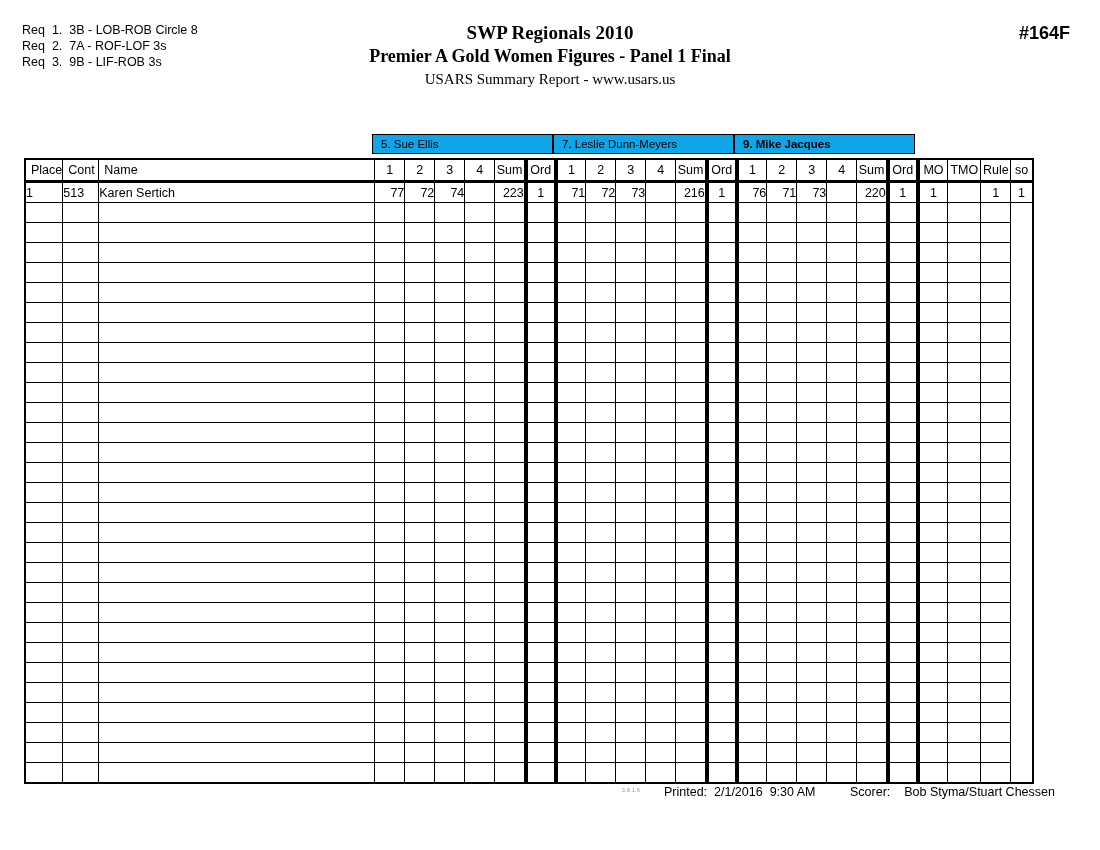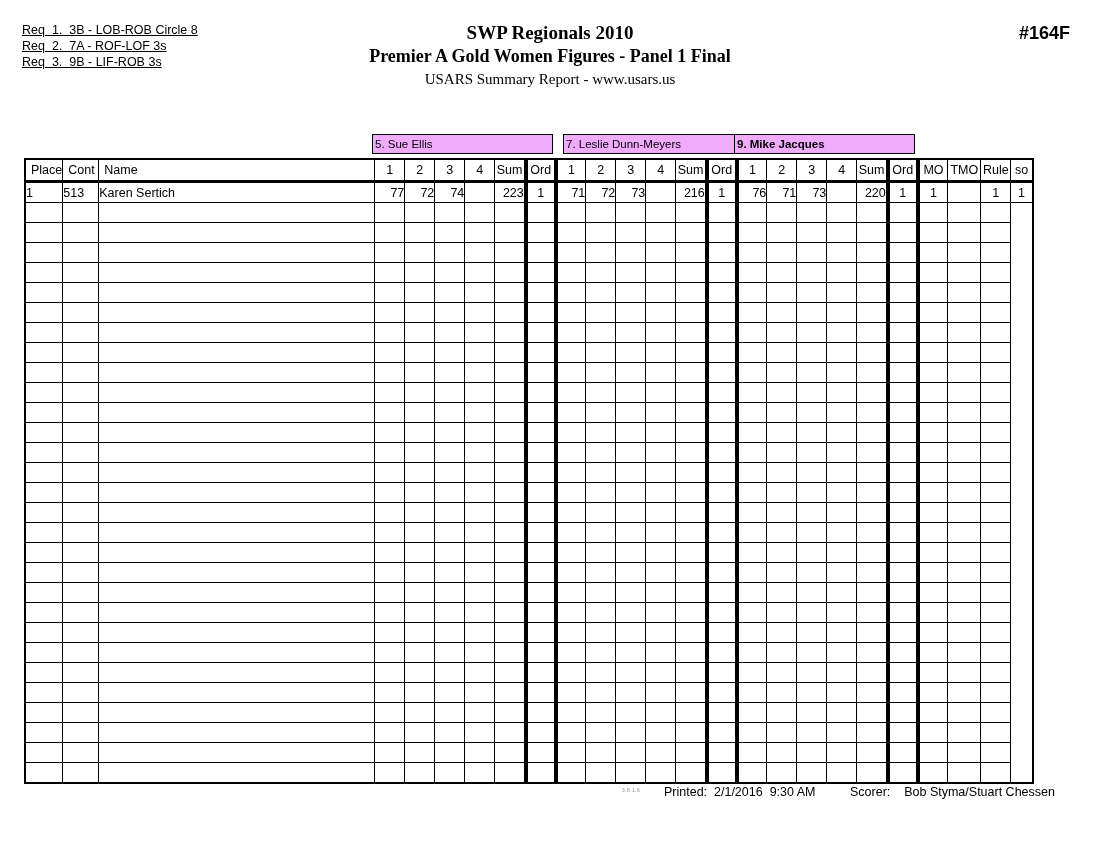--- a/index.html
+++ b/index.html
@@ -19,21 +19,20 @@
   
   #reqs {
     position: absolute;
     left: 22px;
     top: 22px;
     line-height: 16px;
   }
   .req-line {
     font-size: 12.5px;
     white-space: pre;
-    text-decoration: underline;
   }
 
   
   #titleblock {
     position: absolute;
     left: 180px;
     top: 22px;
     width: 740px;
     text-align: center;
     font-family: Liberation Serif, serif;
@@ -76,23 +75,23 @@
     height: 20px;
   }
   .judge-box {
     position: absolute;
     top: 0;
     height: 20px;
     box-sizing: border-box;
     border: 1px solid #000;
     font-size: 11.5px;
     line-height: 18px;
-    padding-left: 2px;
+    padding-left: 8px;
     white-space: nowrap;
-    background: #f0abfc;
+    background: #0ea5e9;
   }
 
   
   #sheet {
     position: absolute;
     left: 24px;
     top: 158px;
     border-collapse: collapse;
     table-layout: fixed;
     background: #fff;
@@ -183,21 +182,21 @@
 <div id="titleblock">
   <div id="meet-title">SWP Regionals 2010</div>
   <div id="event-title">Premier A Gold Women Figures - Panel 1 Final</div>
   <div id="report-line">USARS Summary Report - www.usars.us</div>
 </div>
 
 <div id="event-number">#164F</div>
 
 <div id="judge-band">
   <div class="judge-box" style="left:0px;width:181px;">5.  Sue Ellis</div>
-  <div class="judge-box" style="left:191px;width:181px;">7.  Leslie Dunn-Meyers</div>
+  <div class="judge-box" style="left:181px;width:181px;">7.  Leslie Dunn-Meyers</div>
   <div class="judge-box" style="left:362px;width:181px;font-weight:bold;">9.  Mike Jacques</div>
 </div>
 
 <table id="sheet">
   <colgroup>
     <col style="width:36px">
       <col style="width:36px">
       <col style="width:276px">
     <col style="width:30px">
       <col style="width:30px">

